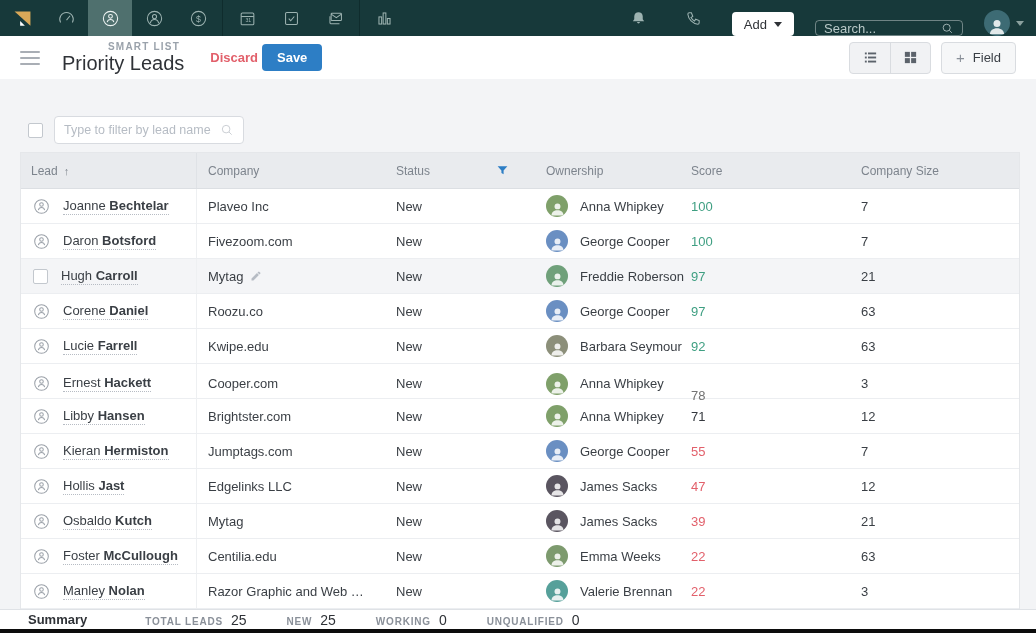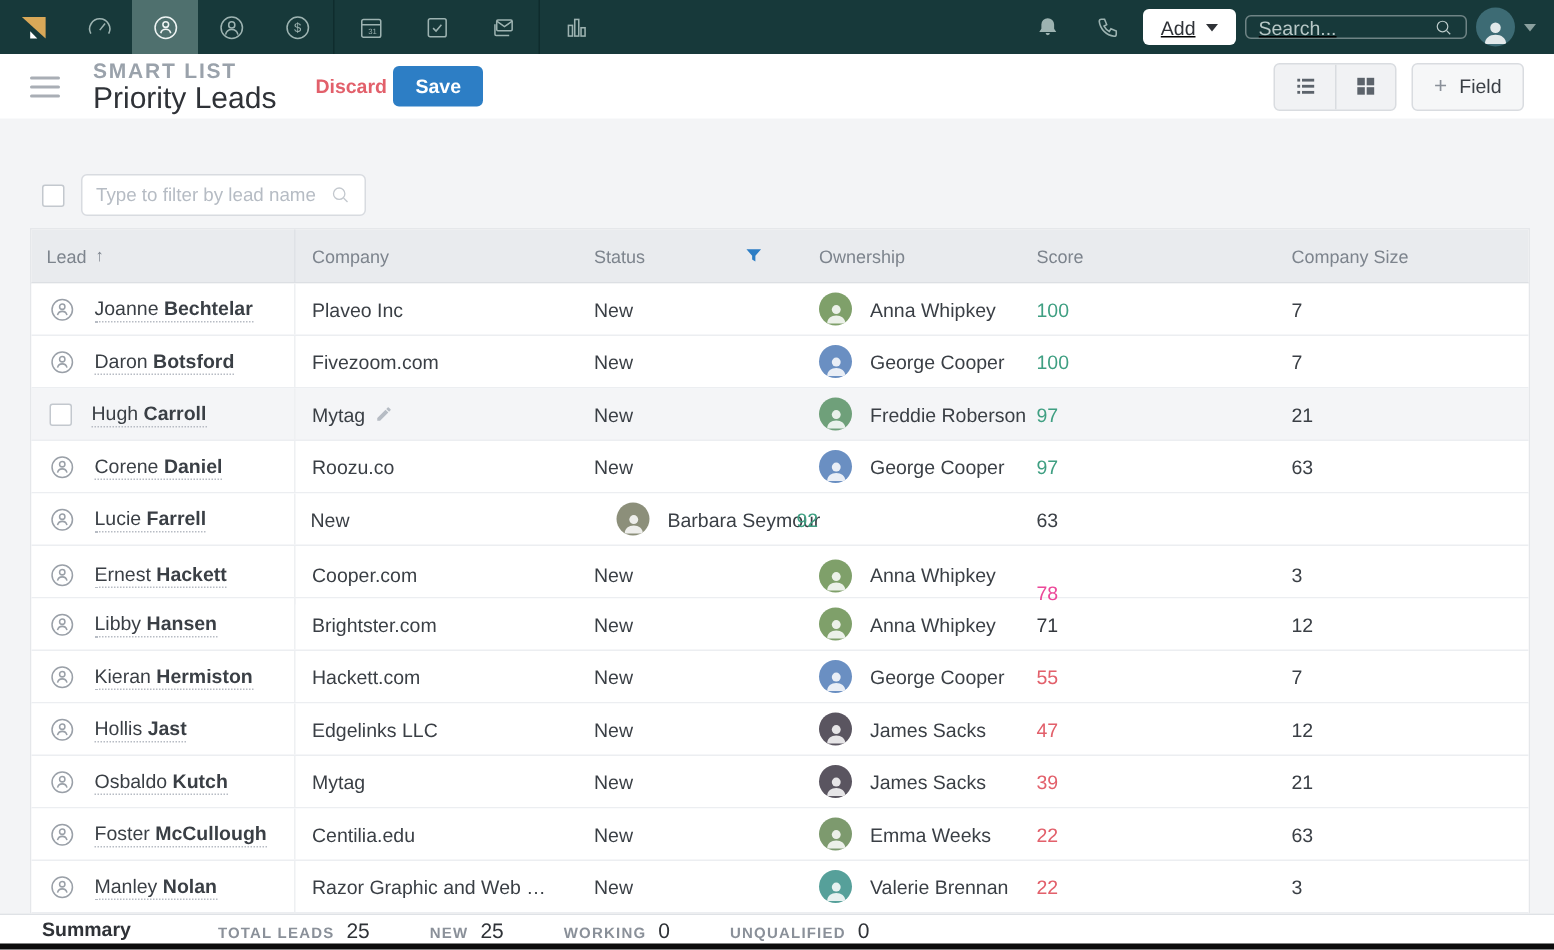--- a/index.html
+++ b/index.html
@@ -8,42 +8,42 @@
 
   
   .navbar { height:36px; background:#17393a; display:flex; align-items:center; flex:0 0 36px; }
   .nav-left { display:flex; align-items:center; height:100%; }
   .nav-item { width:44px; height:100%; display:flex; align-items:center; justify-content:center; cursor:pointer; }
   .nav-item svg { width:19px; height:19px; stroke:#9db3b1; fill:none; stroke-width:1.3; }
   .nav-item.logo svg { stroke:none; }
   .nav-item.active { background:#4f706e; }
   .nav-item.active svg { stroke:#eef4f3; }
   .nav-divider { width:1px; height:36px; background:#0f2c2d; margin:0 2px; }
-  .nav-right { margin-left:auto; display:flex; align-items:center; gap:6px; padding-right:12px;text-decoration:underline; }
+  .nav-right { margin-left:auto; display:flex; align-items:flex-end; gap:21px; padding-right:12px; }
   .icon-btn { width:34px; height:36px; display:flex; align-items:center; justify-content:center; cursor:pointer; }
   .icon-btn svg { width:17px; height:17px; }
   .add-btn { background:#fff; border-radius:4px; height:24px; padding:0 12px; font-size:13px; color:#2f3237;
              display:flex; align-items:center; gap:7px; cursor:pointer; border:none; }
   .add-btn .caret { width:0; height:0; border-left:4px solid transparent; border-right:4px solid transparent; border-top:5px solid #2f3237; }
   .nav-search { width:148px; height:16px; border:1px solid rgba(255,255,255,.38); border-radius:4px;
                 display:flex; align-items:center; padding:0 8px; gap:6px; }
   .nav-search input { flex:1; min-width:0; background:transparent; border:none; outline:none; color:#e8efee; font-size:13px; }
   .nav-search input::placeholder { color:#b9c9c8; }
   .nav-search svg { width:13px; height:13px; stroke:#b9c9c8; fill:none; stroke-width:1.5; }
   .nav-avatar-wrap { display:flex; align-items:center; gap:6px; cursor:pointer; }
   .nav-avatar { width:26px; height:26px; border-radius:50%; overflow:hidden; display:flex; align-items:flex-end; justify-content:center; }
   .nav-avatar svg { width:20px; height:20px; }
   .nav-avatar-wrap .caret { width:0; height:0; border-left:4px solid transparent; border-right:4px solid transparent; border-top:5px solid #8aa09e; }
 
   
   .page-header { height:43px; background:#fff; display:flex; align-items:center; padding:0 20px; flex:0 0 43px; }
   .hamburger { width:20px; display:flex; flex-direction:column; gap:4px; cursor:pointer; margin-right:22px; }
   .hamburger i { display:block; height:2px; background:#a9aeb5; border-radius:1px; }
   .title-block { display:flex; flex-direction:column; justify-content:center; }
-  .eyebrow { font-size:14px; letter-spacing:1.2px; color:#9aa2ab; font-weight:bold; }
+  .eyebrow { font-size:10px; letter-spacing:1.2px; color:#9aa2ab; font-weight:bold;margin-left:46px; }
   .page-title { font-size:20px; color:#2f3237; font-weight:500; line-height:1.1; }
   .discard-link { font-size:13px; font-weight:bold; color:#e2606b; margin-left:26px; cursor:pointer;text-align:center; }
   .save-btn { margin-left:4px; background:#2d7ec5; color:#fff; font-size:13px; font-weight:bold;
               border:none; border-radius:4px; padding:6px 15px; cursor:pointer; }
   .header-right { margin-left:auto; display:flex; align-items:center; gap:10px; }
   .seg-control { display:flex; border:1px solid #d9dce0; border-radius:4px; overflow:hidden; background:#f1f2f4; }
   .seg-btn { width:40px; height:30px; display:flex; align-items:center; justify-content:center; cursor:pointer; }
   .seg-btn + .seg-btn { border-left:1px solid #d9dce0; }
   .seg-btn svg { width:15px; height:15px; fill:#5c636b; }
   .field-btn { height:32px; border:1px solid #d9dce0; background:#f6f7f8; border-radius:4px; padding:0 14px;
@@ -399,20 +399,24 @@
       <span class="lead-ic">
         <svg viewBox="0 0 20 20">
                 <circle cx="10" cy="10" r="8"></circle>
                 <circle cx="10" cy="7.6" r="2.1"></circle>
                 <path d="M6.3 14.2a3.8 3.8 0 0 1 7.4 0"></path>
               </svg>
       </span>
 
       <a class="lead-name"><span>Lucie</span> <b>Farrell</b></a>
     </div>
+    <div class="cell c-company">
+      <span class="co-name">Kwipe.edu</span>
+
+    </div>
     <div class="cell c-status">New</div>
     <div class="cell c-owner">
       <span class="avatar" style="background: rgb(140, 143, 122);">
         <svg viewBox="0 0 24 24">
                 <circle cx="12" cy="9" r="4.2" fill="rgba(255,255,255,.85)"></circle>
                 <path d="M3.5 22c0-4.8 3.8-7.4 8.5-7.4s8.5 2.6 8.5 7.4z" fill="rgba(255,255,255,.85)"></path>
               </svg>
       </span>
       <span class="owner-name">Barbara Seymour</span>
     </div>
@@ -439,21 +443,21 @@
     <div class="cell c-status">New</div>
     <div class="cell c-owner">
       <span class="avatar" style="background: rgb(127, 160, 106);">
         <svg viewBox="0 0 24 24">
                 <circle cx="12" cy="9" r="4.2" fill="rgba(255,255,255,.85)"></circle>
                 <path d="M3.5 22c0-4.8 3.8-7.4 8.5-7.4s8.5 2.6 8.5 7.4z" fill="rgba(255,255,255,.85)"></path>
               </svg>
       </span>
       <span class="owner-name">Anna Whipkey</span>
     </div>
-    <div class="cell c-score" style="color: #ec4899; margin-top: 24px;">78</div>
+    <div class="cell c-score" style="color: #737373; margin-top: 24px;">78</div>
     <div class="cell c-size">3</div>
   </div>
 
   <div class="trow row">
     <div class="cell c-lead">
       <span class="lead-ic">
         <svg viewBox="0 0 20 20">
                 <circle cx="10" cy="10" r="8"></circle>
                 <circle cx="10" cy="7.6" r="2.1"></circle>
                 <path d="M6.3 14.2a3.8 3.8 0 0 1 7.4 0"></path>
@@ -486,21 +490,21 @@
         <svg viewBox="0 0 20 20">
                 <circle cx="10" cy="10" r="8"></circle>
                 <circle cx="10" cy="7.6" r="2.1"></circle>
                 <path d="M6.3 14.2a3.8 3.8 0 0 1 7.4 0"></path>
               </svg>
       </span>
 
       <a class="lead-name"><span>Kieran</span> <b>Hermiston</b></a>
     </div>
     <div class="cell c-company">
-      <span class="co-name">Hackett.com</span>
+      <span class="co-name">Jumptags.com</span>
 
     </div>
     <div class="cell c-status">New</div>
     <div class="cell c-owner">
       <span class="avatar" style="background: rgb(106, 143, 194);">
         <svg viewBox="0 0 24 24">
                 <circle cx="12" cy="9" r="4.2" fill="rgba(255,255,255,.85)"></circle>
                 <path d="M3.5 22c0-4.8 3.8-7.4 8.5-7.4s8.5 2.6 8.5 7.4z" fill="rgba(255,255,255,.85)"></path>
               </svg>
       </span>

